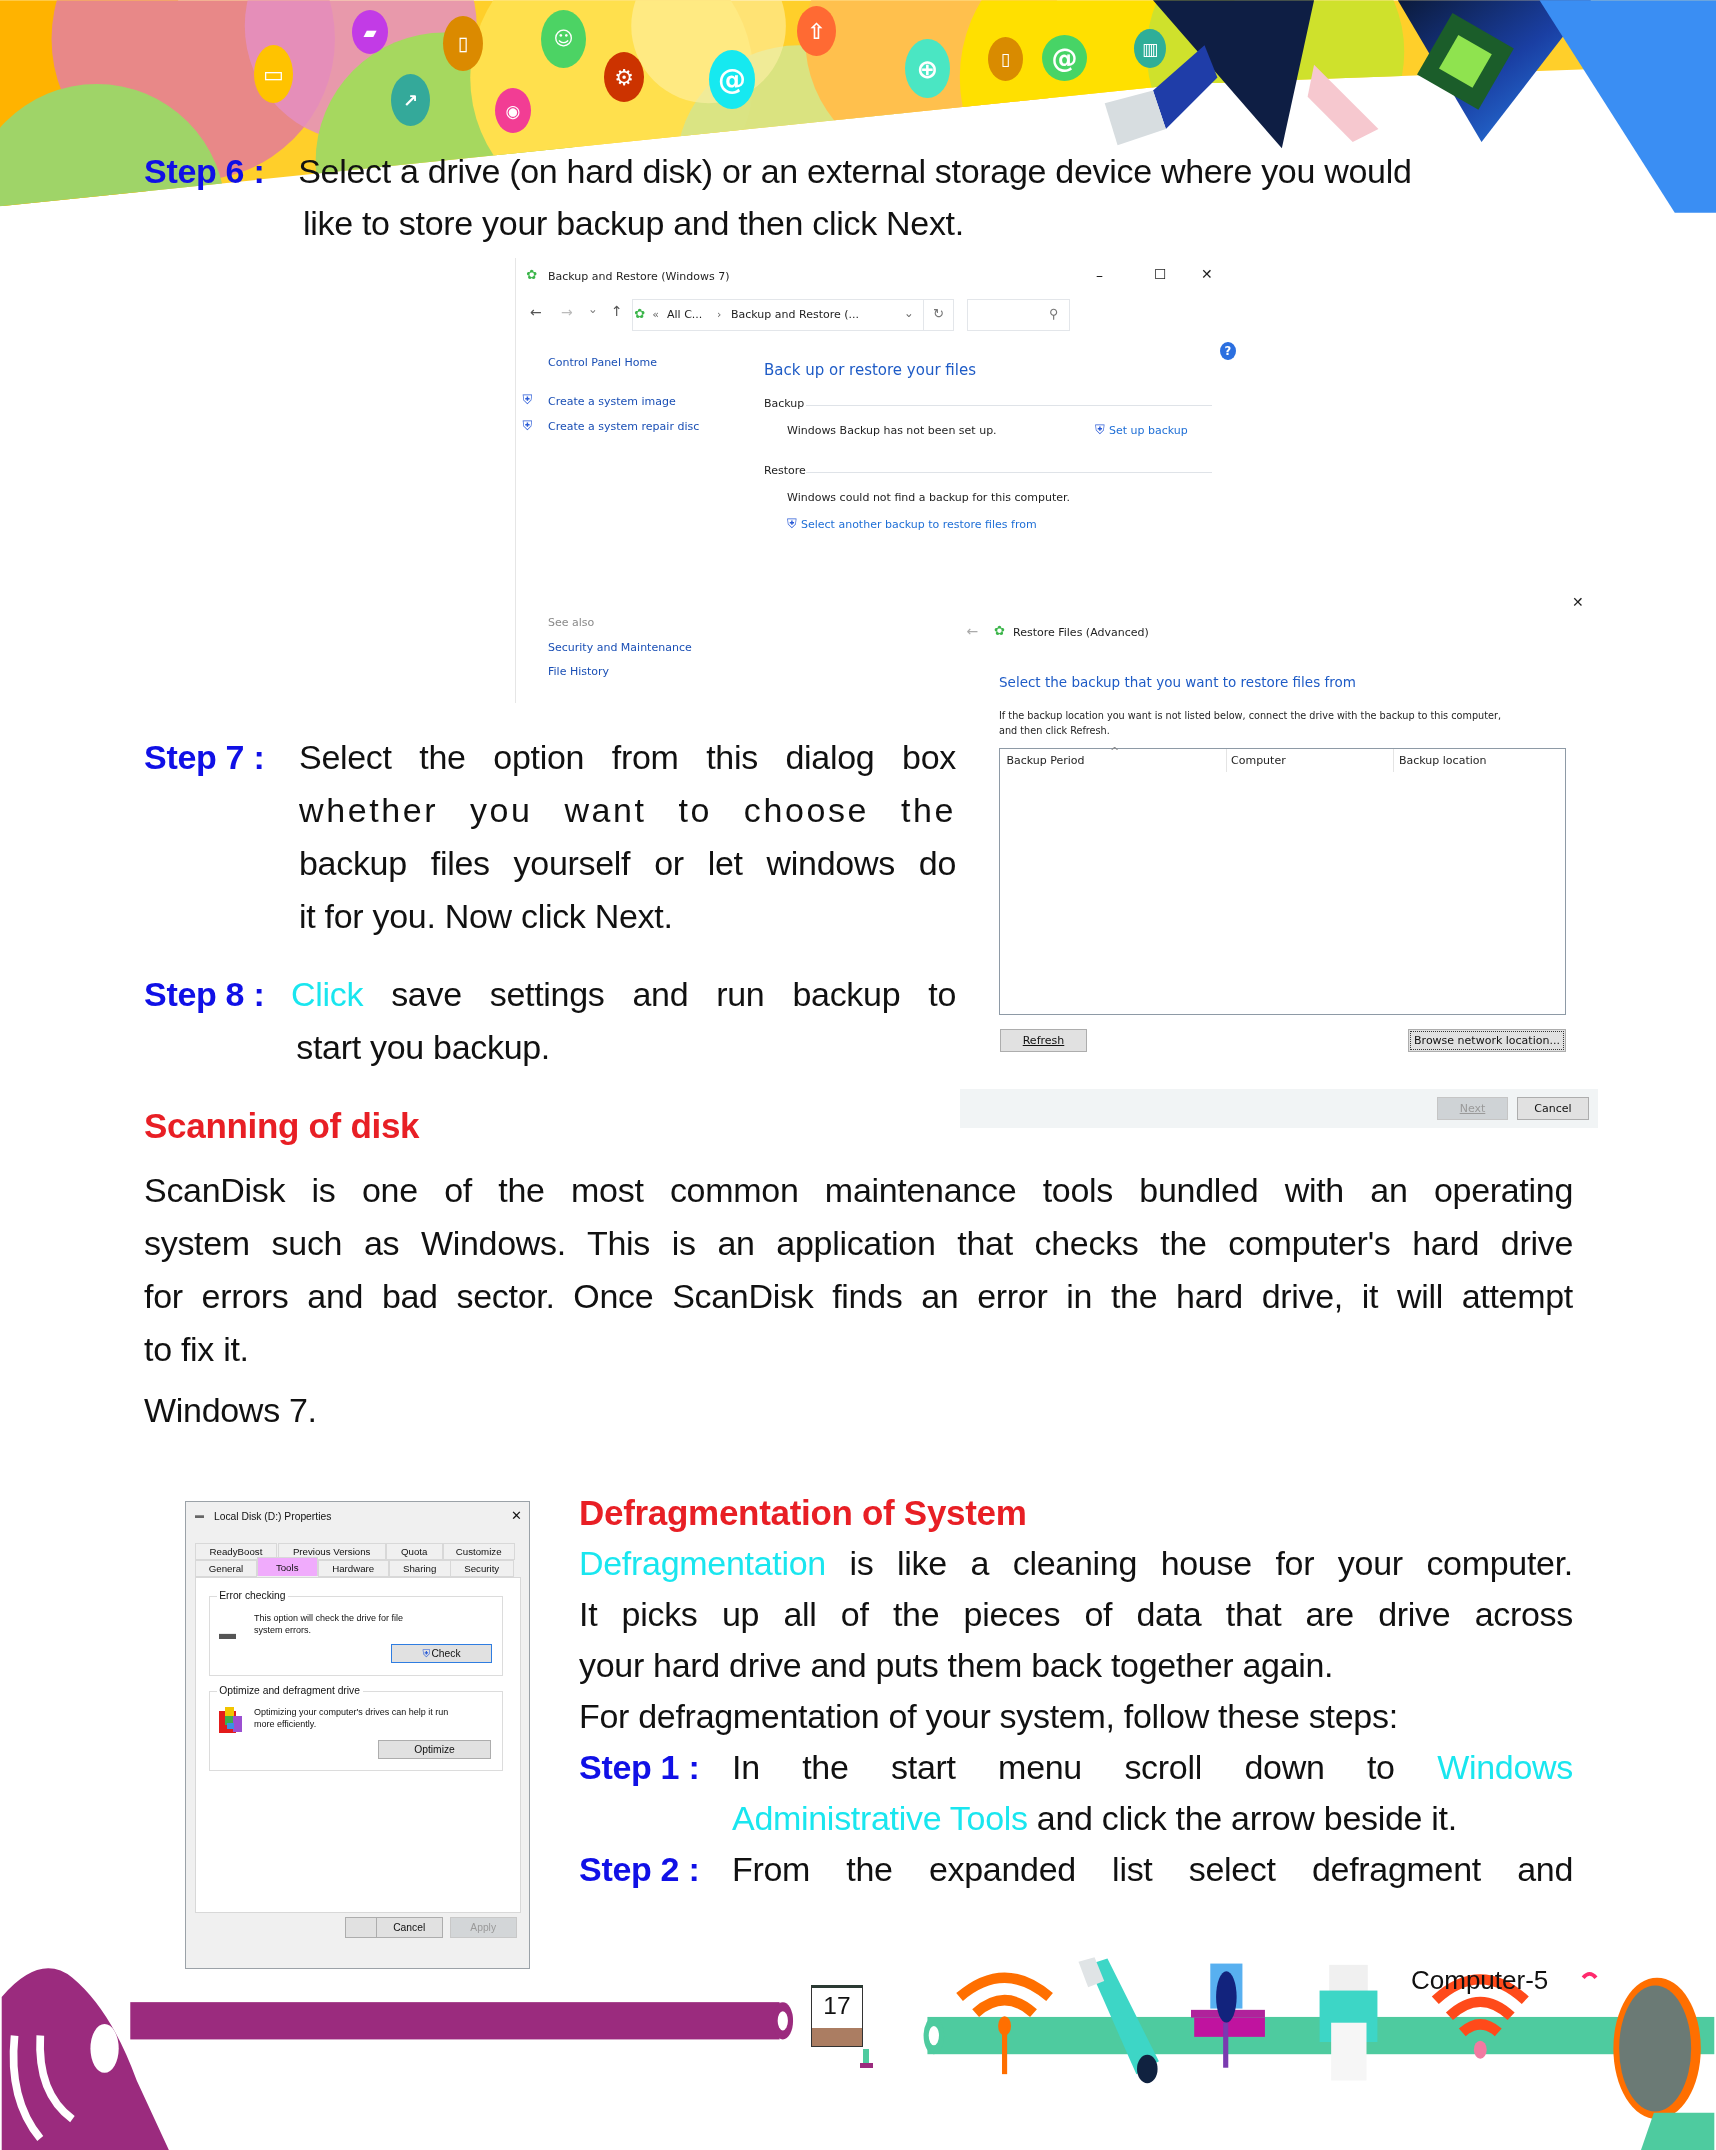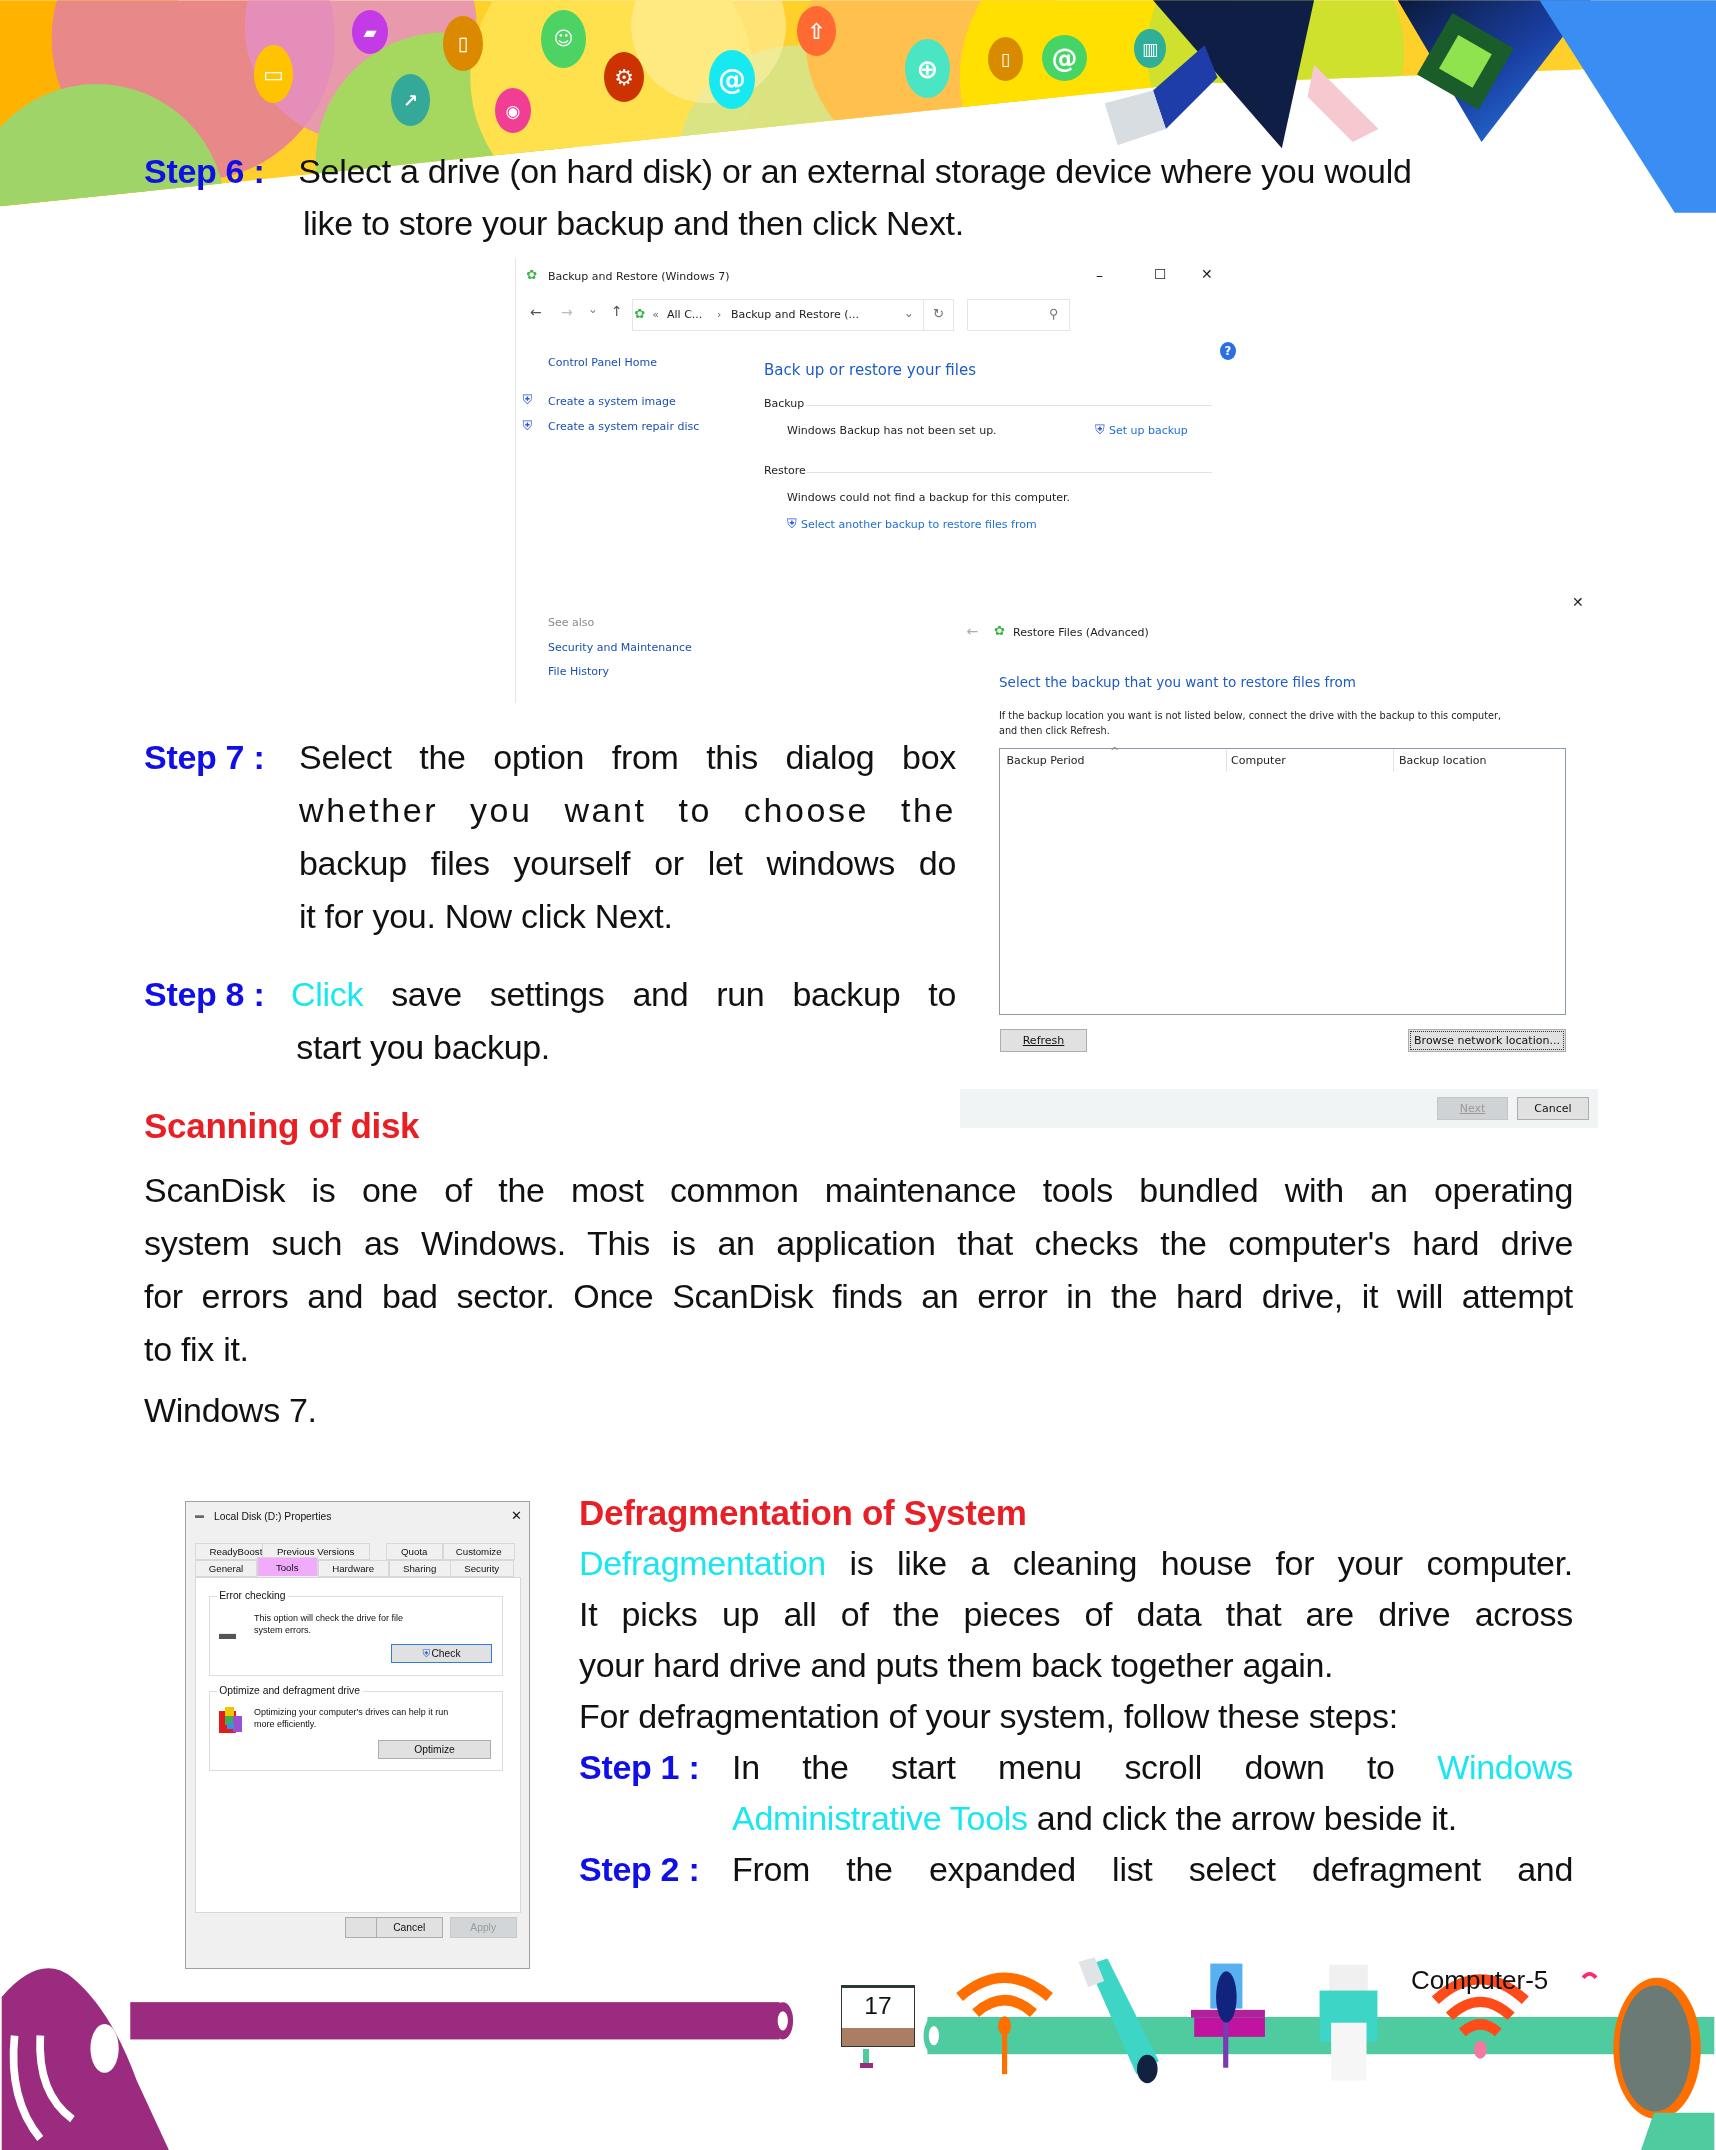--- a/index.html
+++ b/index.html
@@ -234,21 +234,21 @@
 <div class="props">
   <span class="t" style="left:9px;top:7.7px;font-size:9px;color:#666;">▬</span>
   <span class="t" style="left:28px;top:9px;">Local Disk (D:) Properties</span>
   <span class="t" style="left:325px;top:6.4px;font-size:13px;">✕</span>
 
   <div style="position:absolute;left:7.7px;top:32px;width:329px;height:406px;background:#f0f0f0;">
 
     <div class="tab" style="left:1.3px;top:9px;width:82px;">
         <span>ReadyBoost</span>
       </div>
-    <div class="tab" style="left:68px;top:9px;width:108px;">
+    <div class="tab" style="left:84px;top:9px;width:108px;">
         <span>Previous Versions</span>
       </div>
     <div class="tab" style="left:192px;top:9px;width:57px;">
         <span>Quota</span>
       </div>
     <div class="tab" style="left:249px;top:9px;width:72px;">
         <span>Customize</span>
       </div>
 
     <div class="tab" style="left:1.3px;top:26px;width:62px;">
@@ -373,21 +373,21 @@
     <path d="M2252,100 Q2300,55 2348,100" stroke="#ff4a1a" stroke-width="16" fill="none"></path>
     <path d="M2272,125 Q2300,100 2328,125" stroke="#ff4a1a" stroke-width="16" fill="none"></path>
     <ellipse cx="2300" cy="152" rx="10" ry="14" fill="#f27aa1"></ellipse>
 
     <path d="M2460,40 Q2470,28 2480,40" stroke="#ff2a6d" stroke-width="6" fill="none"></path>
     <ellipse cx="2575" cy="150" rx="68" ry="110" fill="#ff6f00"></ellipse>
     <ellipse cx="2572" cy="150" rx="56" ry="98" fill="#6b7a75"></ellipse>
     <polygon points="2570,250 2664,250 2664,308 2550,308" fill="#4ecb9f"></polygon>
   </svg>
 
-  <div style="position:absolute;left:841px;top:33px;width:74px;height:62px;background:#fff;border:1.3px solid #333;border-top:3.2px solid #2a3a33;">
+  <div style="position:absolute;left:811px;top:33px;width:52px;height:62px;background:#fff;border:1.3px solid #333;border-top:3.2px solid #2a3a33;">
     <span style="position:absolute;left:0;top:3.9px;width:100%;text-align:center;font-size:24.5px;font-family:'Liberation Sans',sans-serif;">17</span>
     <div style="position:absolute;left:0;bottom:0;width:100%;height:18px;background:#ab7d62;"></div>
   </div>
   <div style="position:absolute;left:863px;top:97px;width:6.4px;height:17px;background:#4ecb9f;"></div>
   <div style="position:absolute;left:860px;top:111px;width:13px;height:5.2px;background:#9b2b7e;"></div>
 
   <span style="position:absolute;left:1411px;top:13px;font-size:26px;font-family:'Liberation Sans',sans-serif;color:#111;">Computer-5</span>
 </div>
 
 

